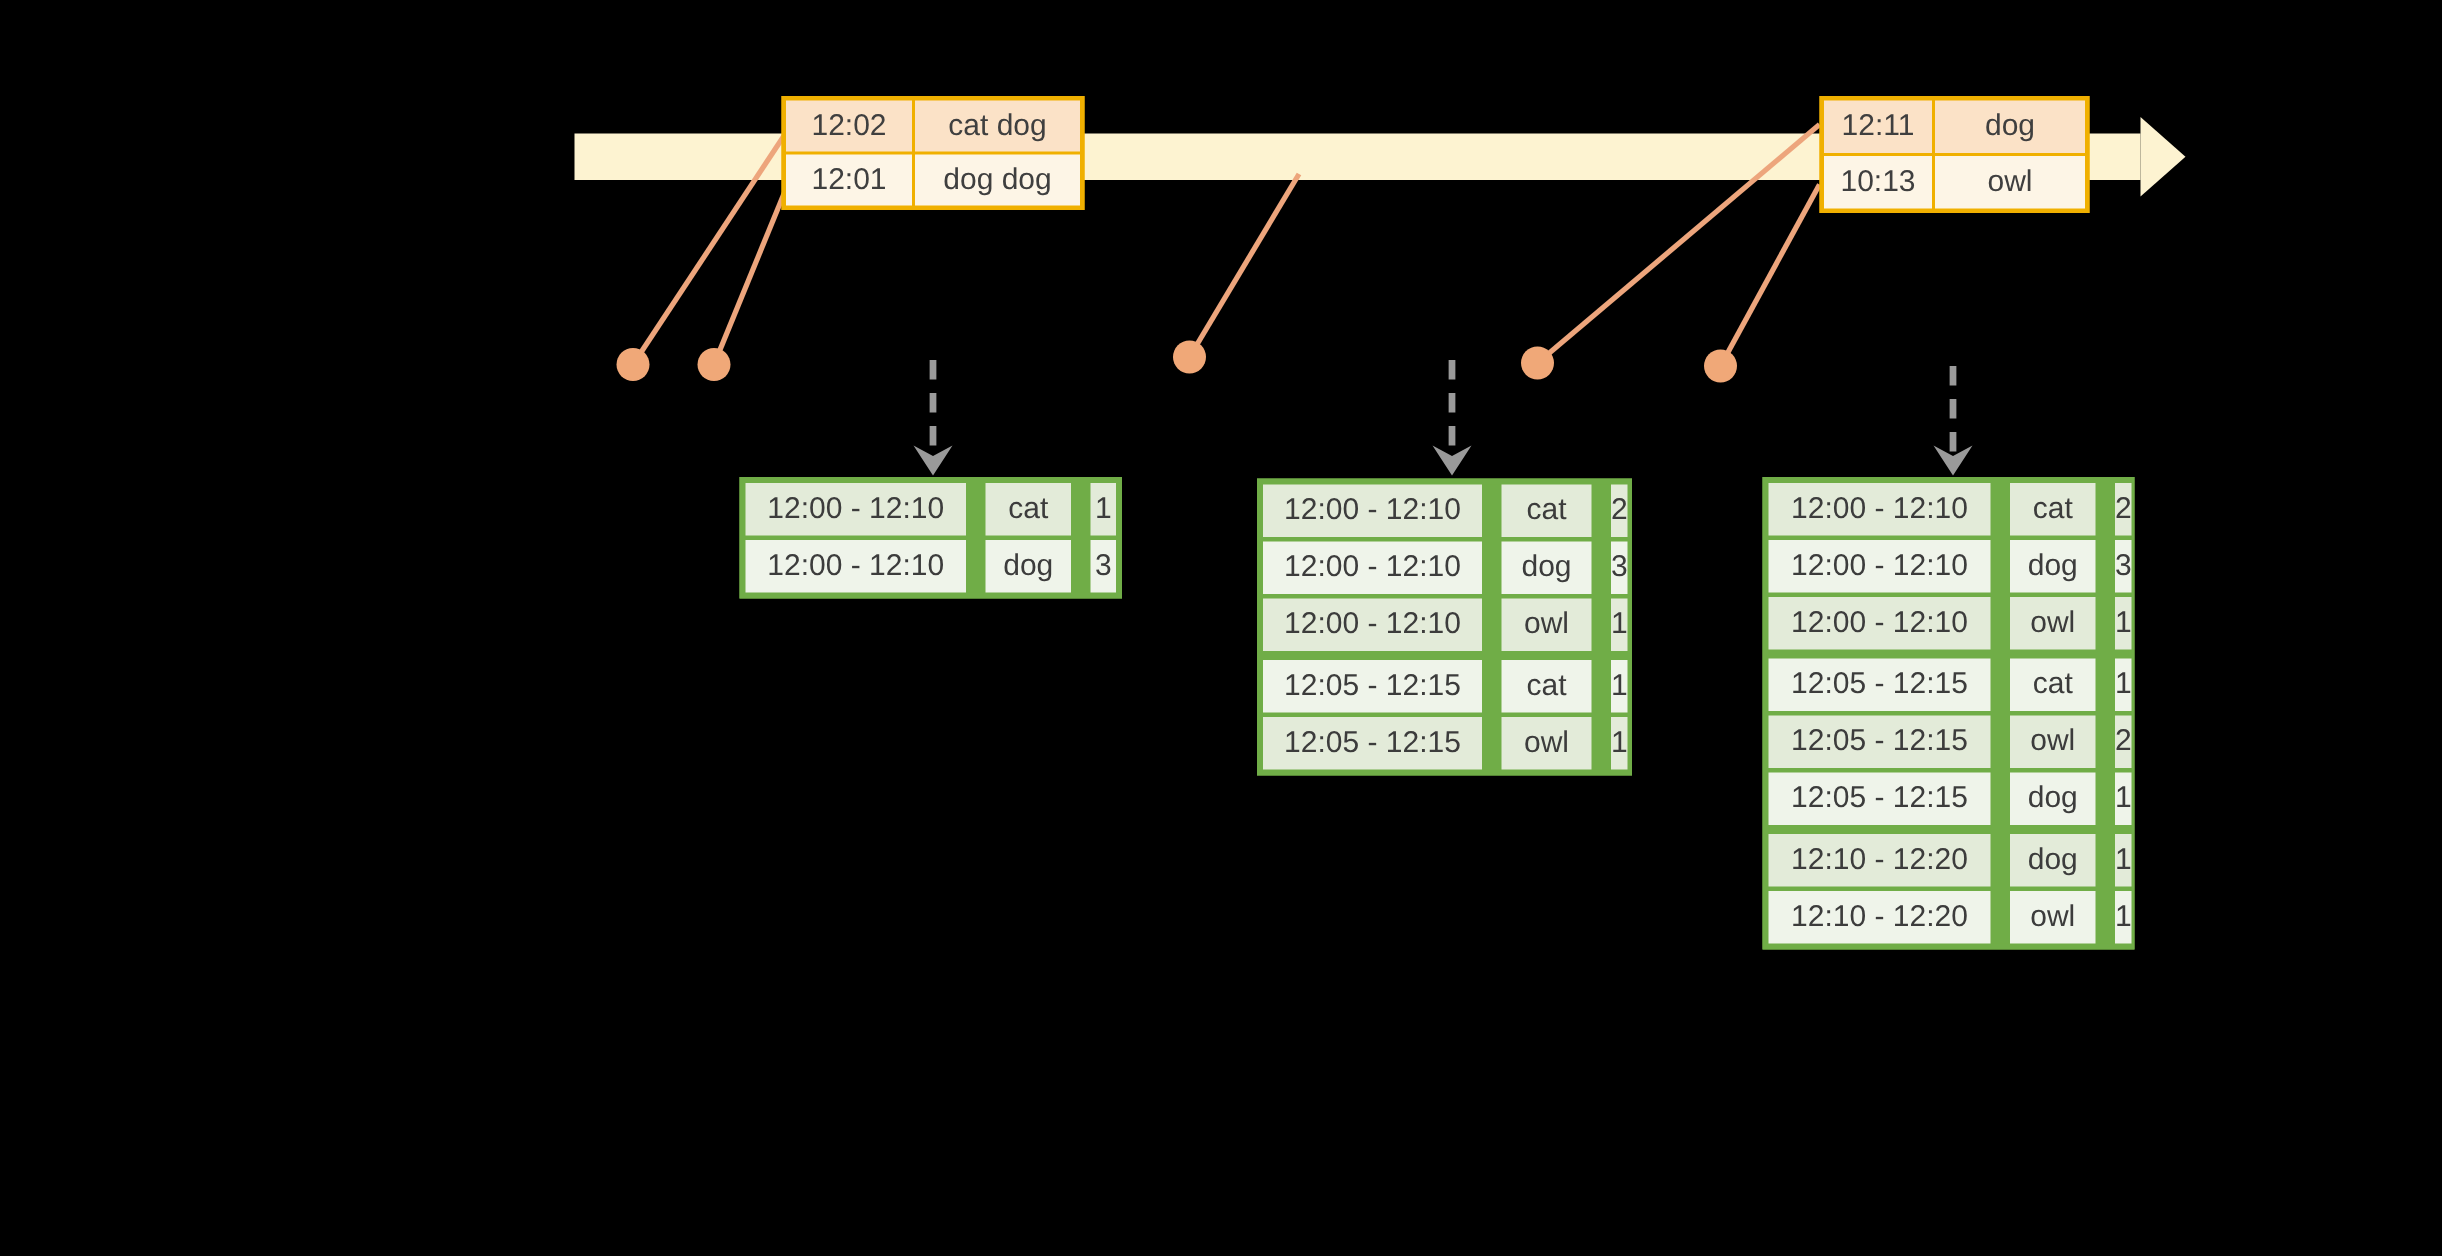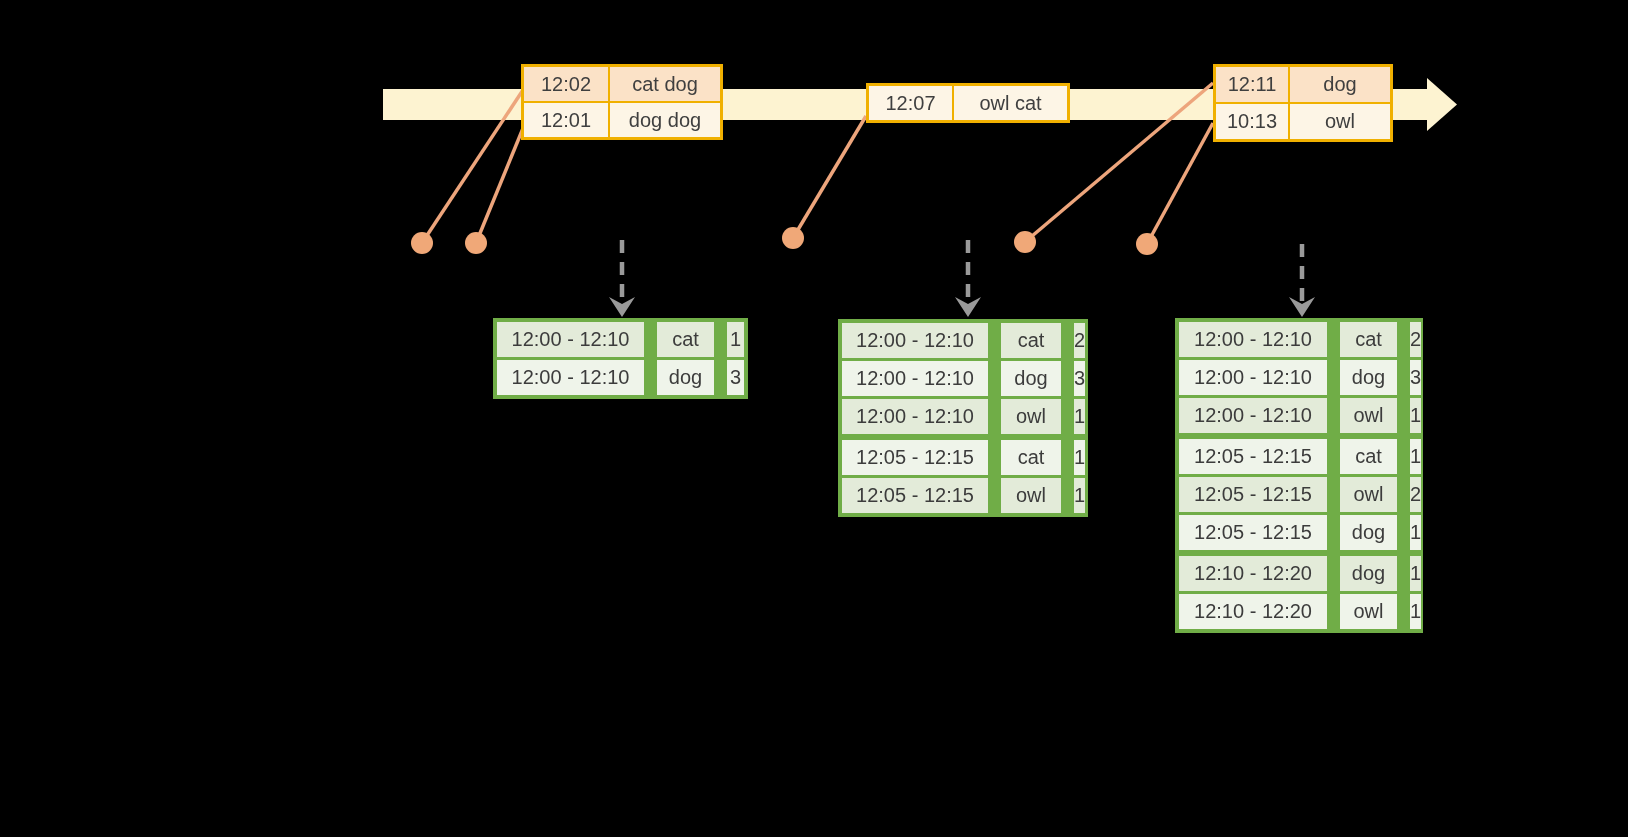--- a/index.html
+++ b/index.html
@@ -103,24 +103,20 @@
     </g>
   </svg>
 
   <div class="etable ea">
     <div class="cell peach">12:02</div>
     <div class="cell peach">cat dog</div>
     <div class="cell">12:01</div>
     <div class="cell">dog dog</div>
   </div>
 
-  <div class="etable eb">
-    <div class="cell">12:07</div>
-    <div class="cell">owl cat</div>
-  </div>
 
   <div class="etable ec">
     <div class="cell peach">12:11</div>
     <div class="cell peach">dog</div>
     <div class="cell">10:13</div>
     <div class="cell">owl</div>
   </div>
 
   <div class="gtable t1">
     <div class="grow">

